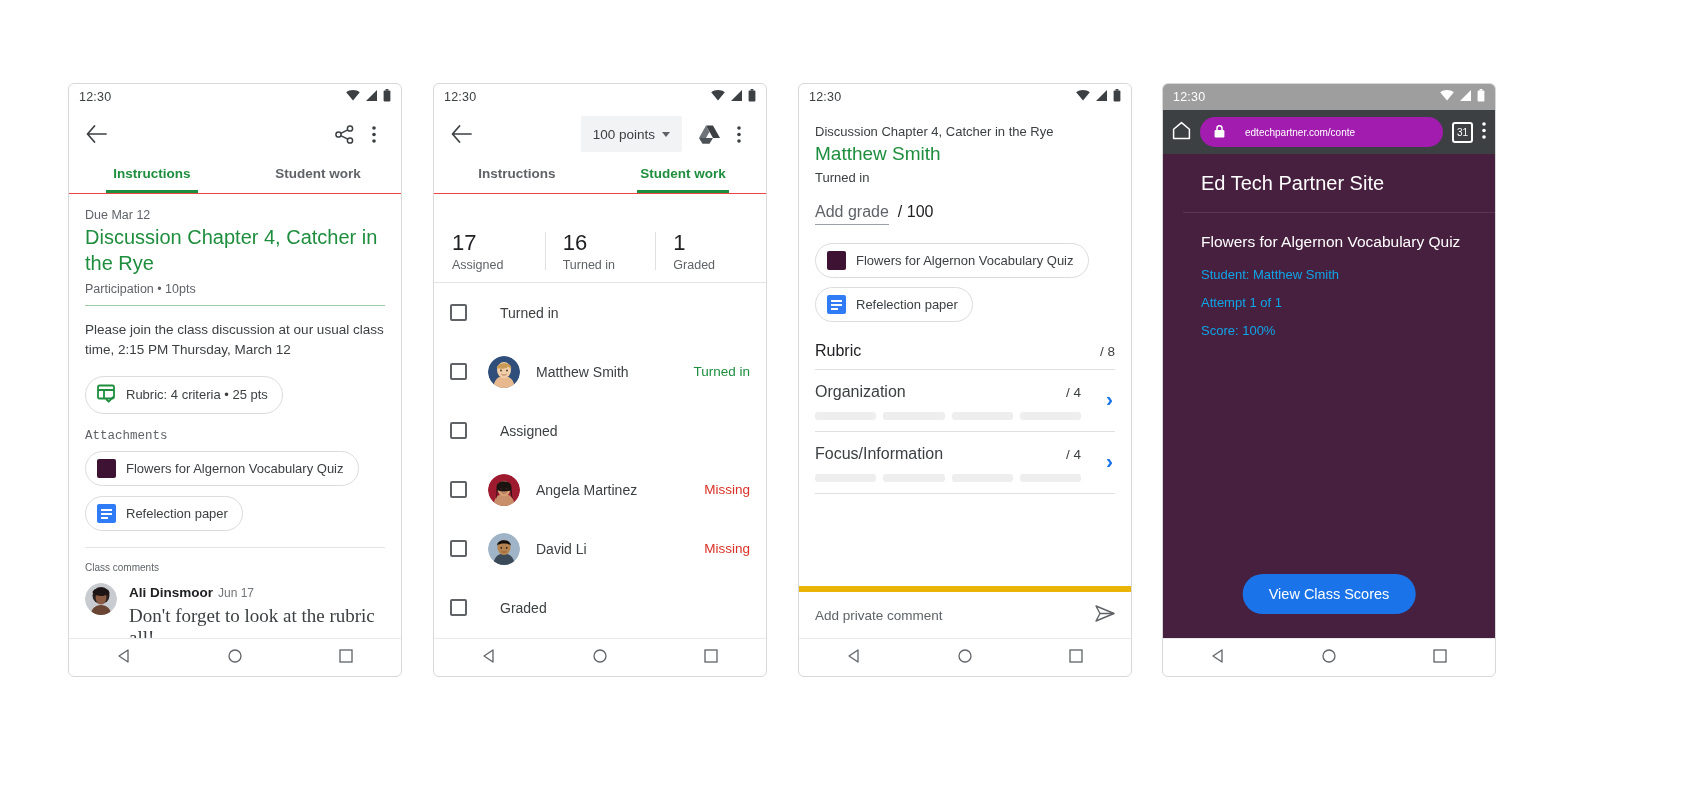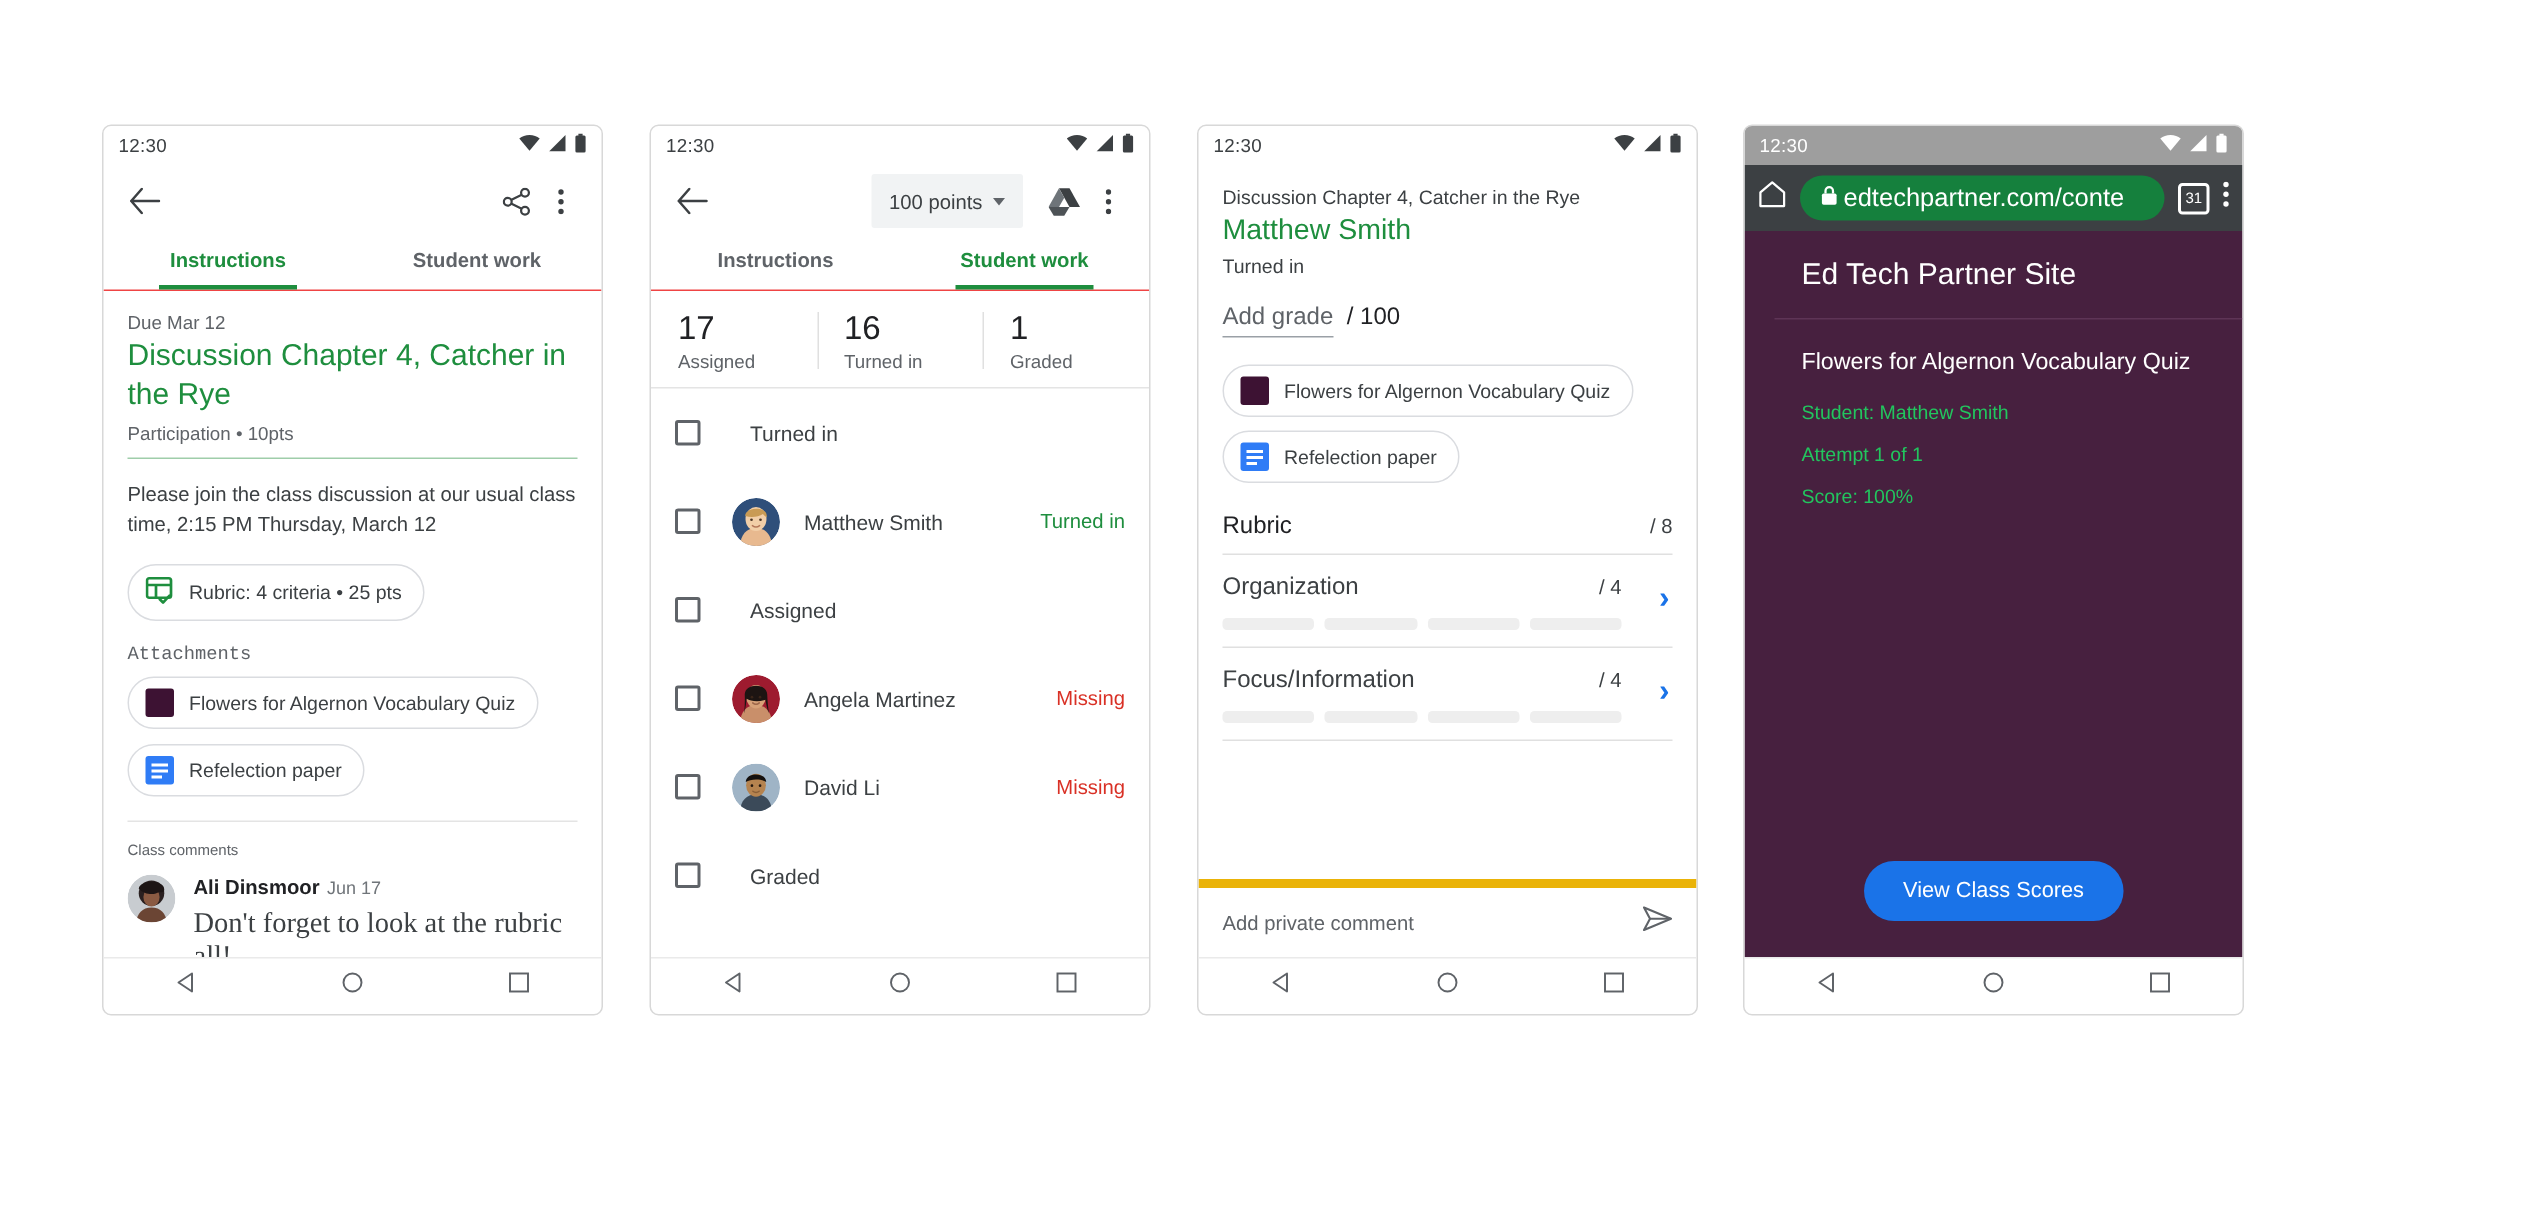--- a/index.html
+++ b/index.html
@@ -157,21 +157,21 @@
   .avatar {
     width: 32px; height: 32px; border-radius: 50%;
     flex: 0 0 auto; overflow: hidden;
   }
   .cm-name { font-size: 13.5px; color: #202124; font-weight: 600; }
   .cm-date { font-size: 12px; color: #70757a; font-weight: 400; margin-left: 5px; }
   .cm-text { font-size: 19px; color: #3c4043; margin-top: 4px; font-family: Liberation Serif, serif; }
 
   
   .stats { display: flex; padding: 12px 0 10px; border-bottom: 1px solid #e4e4e4; }
-  .stat { flex: 1; padding-left: 18px; position: relative; }
+  .stat { flex: 1; padding-left: 18px; position: relative; margin-top: 24px; }
   .stat + .stat::before {
     content: ""; position: absolute; left: 0; top: 2px; bottom: 2px; width: 1px; background: #e0e0e0;
   }
   .stat-num { font-size: 22px; color: #202124; font-weight: 400; line-height: 1.15; }
   .stat-lbl { font-size: 12.5px; color: #5f6368; margin-top: 3px; }
 
   .srow {
     display: flex; align-items: center;
     height: 59px;
     padding: 0 16px;
@@ -237,28 +237,28 @@
   .chrome-bar {
     background: #3c4043;
     height: 44px;
     display: flex; align-items: center;
     padding: 0 9px;
     gap: 9px;
     flex: 0 0 auto;
   }
   .omnibox {
     flex: 1;
-    background: #15803d;
+    background: #a21caf;
     border-radius: 18px;
     height: 30px;
     display: flex; align-items: center;
-    gap: 4px;
+    gap: 20px;
     padding: 0 14px;
     color: #ffffff;
-    font-size: 17px;
+    font-size: 10px;
     overflow: hidden;
     cursor: text;
   }
   .omnibox .u { white-space: nowrap; overflow: hidden; text-overflow: ellipsis; }
   .tabcount {
     width: 21px; height: 21px;
     border: 2px solid #ffffff;
     border-radius: 3px;
     color: #ffffff;
     font-size: 10px;
@@ -274,21 +274,21 @@
     padding-left: 20px;
   }
   .site-header {
     color: #ffffff;
     font-size: 20px;
     padding: 18px 18px 17px;
     border-bottom: 1px solid #5e3456;
   }
   .site-body { padding: 20px 18px 0; color: #efe6ed; }
   .site-h2 { font-size: 15.5px; color: #ffffff; margin-bottom: 16px; }
-  .site-line { font-size: 13px; margin-bottom: 13px; color: #22c55e; }
+  .site-line { font-size: 13px; margin-bottom: 13px; color: #0ea5e9; }
   .view-scores {
     position: absolute;
     left: 50%; transform: translateX(-50%);
     bottom: 24px;
     background: #1a73e8;
     color: #ffffff;
     font-size: 14.5px;
     padding: 12px 26px;
     border-radius: 22px;
     border: none;

